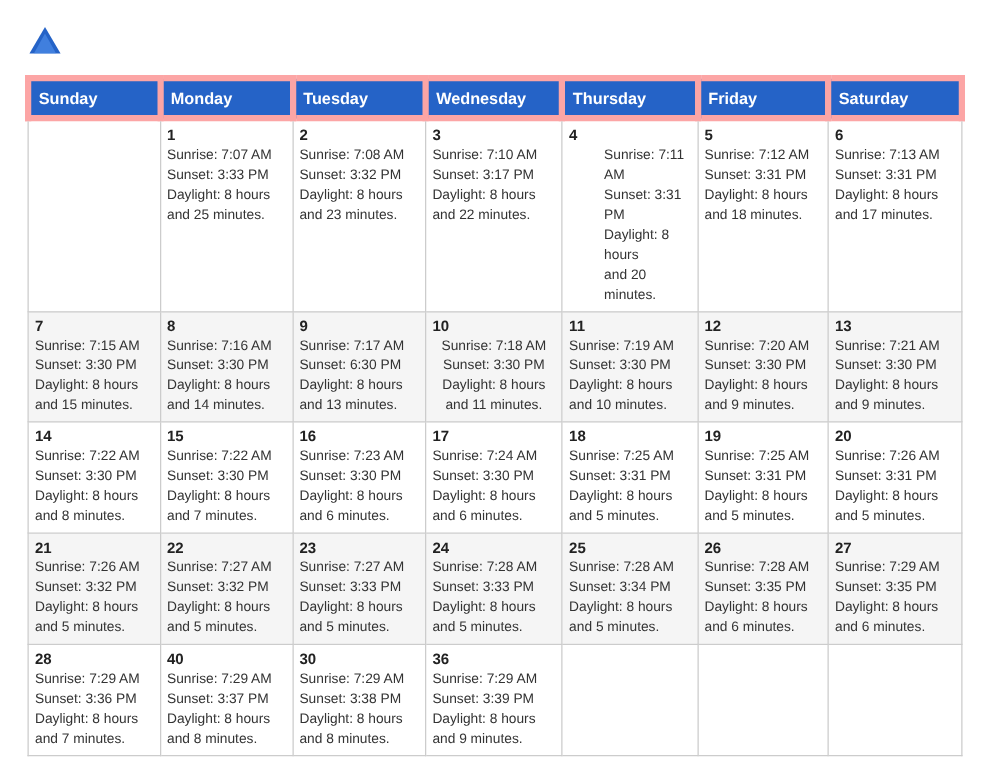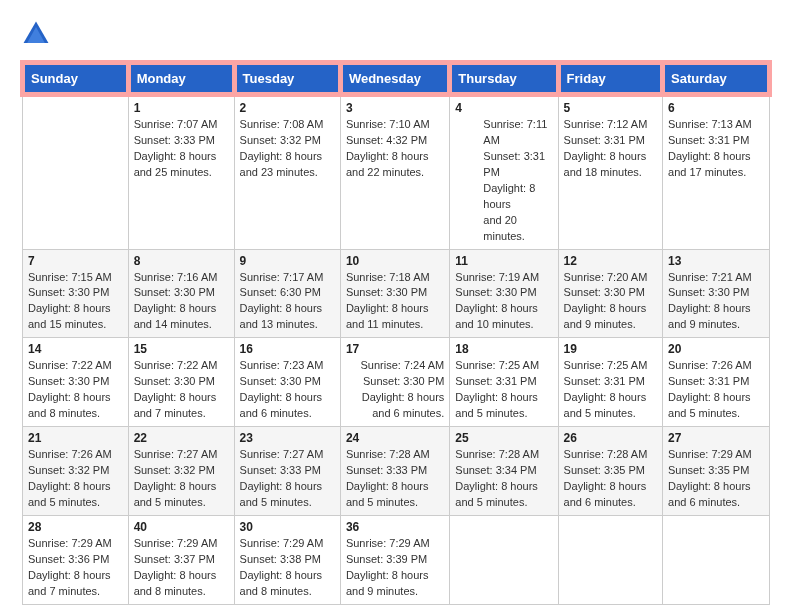--- a/index.html
+++ b/index.html
@@ -145,21 +145,21 @@
           <td>
             <div class="day-number">2</div>
             <div class="day-info" style="white-space: pre-line;">Sunrise: 7:08 AM
 Sunset: 3:32 PM
 Daylight: 8 hours
 and 23 minutes.</div>
           </td>
           <td>
             <div class="day-number">3</div>
             <div class="day-info" style="white-space: pre-line;">Sunrise: 7:10 AM
-Sunset: 4:32 PM
+Sunset: 3:17 PM
 Daylight: 8 hours
 and 22 minutes.</div>
           </td>
           <td>
             <div class="day-number">4</div>
             <div class="day-info" style="white-space: pre-line; margin-left: 28px;">Sunrise: 7:11 AM
 Sunset: 3:31 PM
 Daylight: 8 hours
 and 20 minutes.</div>
           </td>
@@ -195,21 +195,21 @@
           </td>
           <td>
             <div class="day-number">9</div>
             <div class="day-info" style="white-space: pre-line;">Sunrise: 7:17 AM
 Sunset: 6:30 PM
 Daylight: 8 hours
 and 13 minutes.</div>
           </td>
           <td>
             <div class="day-number">10</div>
-            <div class="day-info" style="white-space: pre-line;">Sunrise: 7:18 AM
+            <div class="day-info" style="white-space: pre-line; text-align: center;">Sunrise: 7:18 AM
 Sunset: 3:30 PM
 Daylight: 8 hours
 and 11 minutes.</div>
           </td>
           <td>
             <div class="day-number">11</div>
             <div class="day-info" style="white-space: pre-line;">Sunrise: 7:19 AM
 Sunset: 3:30 PM
 Daylight: 8 hours
 and 10 minutes.</div>
@@ -246,21 +246,21 @@
           </td>
           <td>
             <div class="day-number">16</div>
             <div class="day-info" style="white-space: pre-line;">Sunrise: 7:23 AM
 Sunset: 3:30 PM
 Daylight: 8 hours
 and 6 minutes.</div>
           </td>
           <td>
             <div class="day-number">17</div>
-            <div class="day-info" style="white-space: pre-line; text-align: right;">Sunrise: 7:24 AM
+            <div class="day-info" style="white-space: pre-line;">Sunrise: 7:24 AM
 Sunset: 3:30 PM
 Daylight: 8 hours
 and 6 minutes.</div>
           </td>
           <td>
             <div class="day-number">18</div>
             <div class="day-info" style="white-space: pre-line;">Sunrise: 7:25 AM
 Sunset: 3:31 PM
 Daylight: 8 hours
 and 5 minutes.</div>

